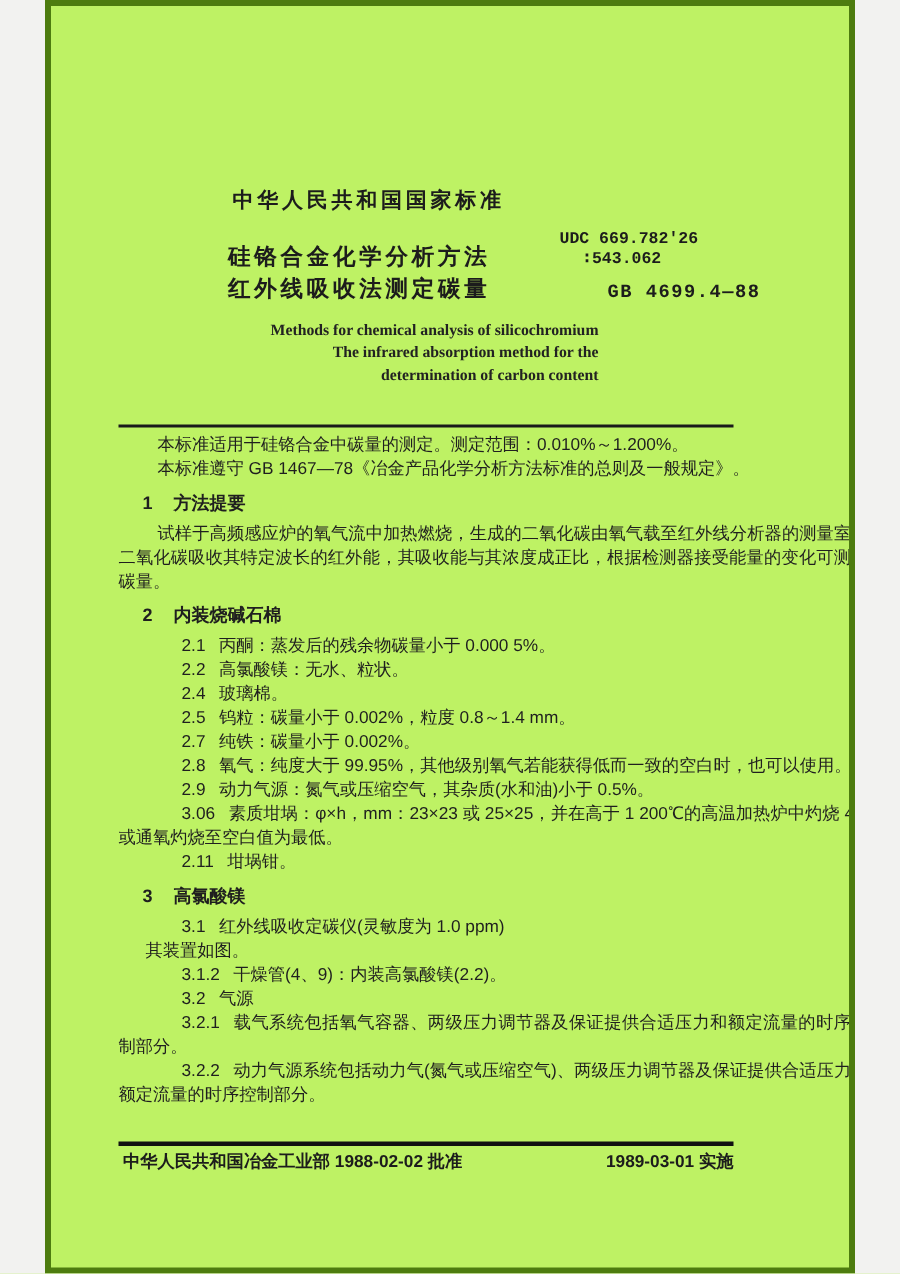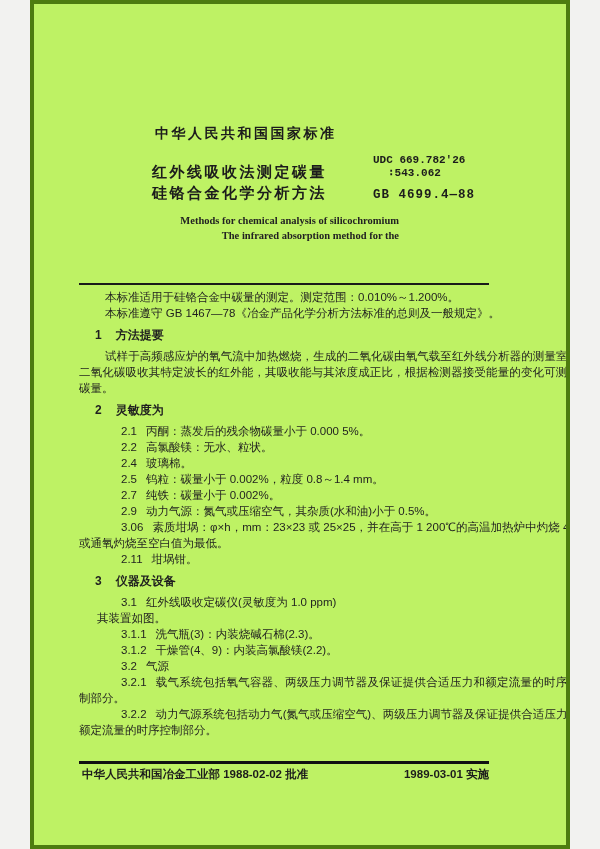--- a/index.html
+++ b/index.html
@@ -25,21 +25,21 @@
     font-size:15px; font-weight:bold; letter-spacing:2.5px;
     line-height:21px; white-space:nowrap;
   }
   .codes {
     position:absolute; left:339px; top:150px;
     font-family:Liberation Mono, monospace;
     font-weight:bold; font-size:11px; line-height:13px;
     white-space:nowrap;
   }
   .codes .udc2 { padding-left:15px; }
-  .codes .gbno { margin-top:9px; font-size:12.5px; letter-spacing:1px; }
+  .codes .gbno { margin-top:9px; font-size:12.5px; letter-spacing:1px;margin-left:32px; }
   .en-title {
     position:absolute; left:45px; top:209px; width:320px;
     text-align:right;
     font-family:"Liberation Serif", serif;
     font-weight:bold; font-size:10.5px; line-height:15px;
     color:#222;
   }
   
   .rule-top {
     position:absolute; left:45px; top:279px;
@@ -68,67 +68,68 @@
   }
 </style>
 </head>
 <body>
 
 <div class="page">
 
   <div class="std-label">中华人民共和国国家标准</div>
 
   <div class="cn-title">
+    <div>硅铬合金化学分析方法</div>
     <div>红外线吸收法测定碳量</div>
-    <div>硅铬合金化学分析方法</div>
   </div>
 
   <div class="codes">
     <div class="udc1">UDC 669.782'26</div>
     <div class="udc2">∶543.062</div>
     <div class="gbno">GB 4699.4—88</div>
   </div>
 
   <div class="en-title">
     <div>Methods for chemical analysis of silicochromium</div>
     <div>The infrared absorption method for the</div>
+    <div>determination of carbon content</div>
   </div>
 
   <div class="rule-top"></div>
 
   <div class="body">
 
     <p class="para">本标准适用于硅铬合金中碳量的测定。测定范围：0.010%～1.200%。</p>
     <p class="para">本标准遵守 GB 1467—78《冶金产品化学分析方法标准的总则及一般规定》。</p>
 
     <h2 class="sec-head">
       <span class="sec-num">1</span><span>方法提要</span>
     </h2>
     <p class="para">试样于高频感应炉的氧气流中加热燃烧，生成的二氧化碳由氧气载至红外线分析器的测量室，二氧化碳吸收其特定波长的红外能，其吸收能与其浓度成正比，根据检测器接受能量的变化可测得碳量。</p>
 
     <h2 class="sec-head">
-      <span class="sec-num">2</span><span>灵敏度为</span>
+      <span class="sec-num">2</span><span>内装烧碱石棉</span>
     </h2>
 
     <p class="item"><span class="inum">2.1</span><span>丙酮：蒸发后的残余物碳量小于 0.000 5%。</span></p>
     <p class="item"><span class="inum">2.2</span><span>高氯酸镁：无水、粒状。</span></p>
     <p class="item"><span class="inum">2.4</span><span>玻璃棉。</span></p>
     <p class="item"><span class="inum">2.5</span><span>钨粒：碳量小于 0.002%，粒度 0.8～1.4 mm。</span></p>
     <p class="item"><span class="inum">2.7</span><span>纯铁：碳量小于 0.002%。</span></p>
+    <p class="item"><span class="inum">2.8</span><span>氧气：纯度大于 99.95%，其他级别氧气若能获得低而一致的空白时，也可以使用。</span></p>
     <p class="item"><span class="inum">2.9</span><span>动力气源：氮气或压缩空气，其杂质(水和油)小于 0.5%。</span></p>
     <p class="item"><span class="inum">3.06</span><span>素质坩埚：φ×h，mm：23×23 或 25×25，并在高于 1 200℃的高温加热炉中灼烧 4 h 或通氧灼烧至空白值为最低。</span></p>
     <p class="item"><span class="inum">2.11</span><span>坩埚钳。</span></p>
 
     <h2 class="sec-head">
-      <span class="sec-num">3</span><span>仪器及设备</span>
+      <span class="sec-num">3</span><span>高氯酸镁</span>
     </h2>
 
     <p class="item"><span class="inum">3.1</span><span>红外线吸收定碳仪(灵敏度为 1.0 ppm)</span></p>
     <p class="item"><span class="inum"></span><span>其装置如图。</span></p>
-    <p class="item"><span class="inum">3.1.1</span><span>洗气瓶(3)：内装烧碱石棉(2.3)。</span></p>
     <p class="item"><span class="inum">3.1.2</span><span>干燥管(4、9)：内装高氯酸镁(2.2)。</span></p>
     <p class="item"><span class="inum">3.2</span><span>气源</span></p>
     <p class="item"><span class="inum">3.2.1</span><span>载气系统包括氧气容器、两级压力调节器及保证提供合适压力和额定流量的时序控制部分。</span></p>
     <p class="item"><span class="inum">3.2.2</span><span>动力气源系统包括动力气(氮气或压缩空气)、两级压力调节器及保证提供合适压力和额定流量的时序控制部分。</span></p>
 
   </div>
 
   <div class="footer-rule"></div>
   <div class="footer-row">
     <span>中华人民共和国冶金工业部 1988-02-02 批准</span>

